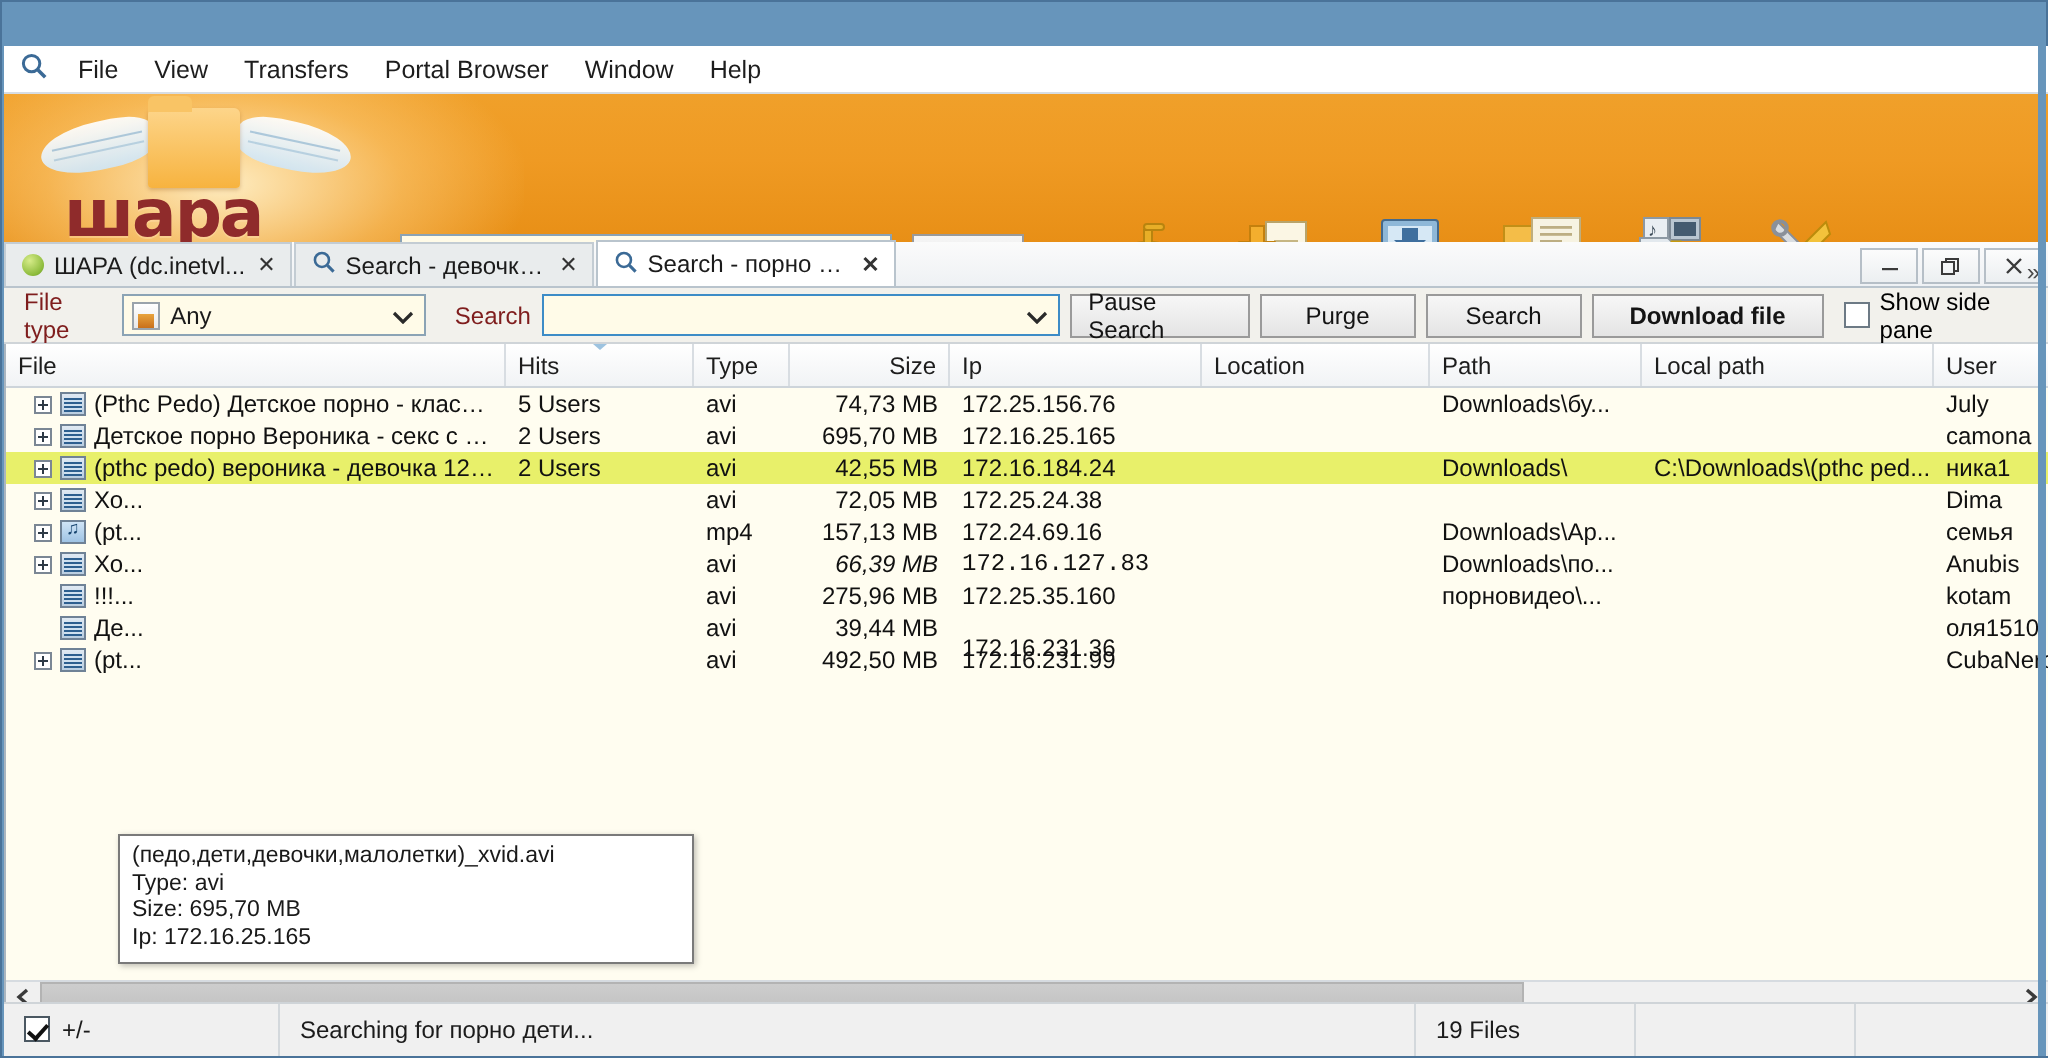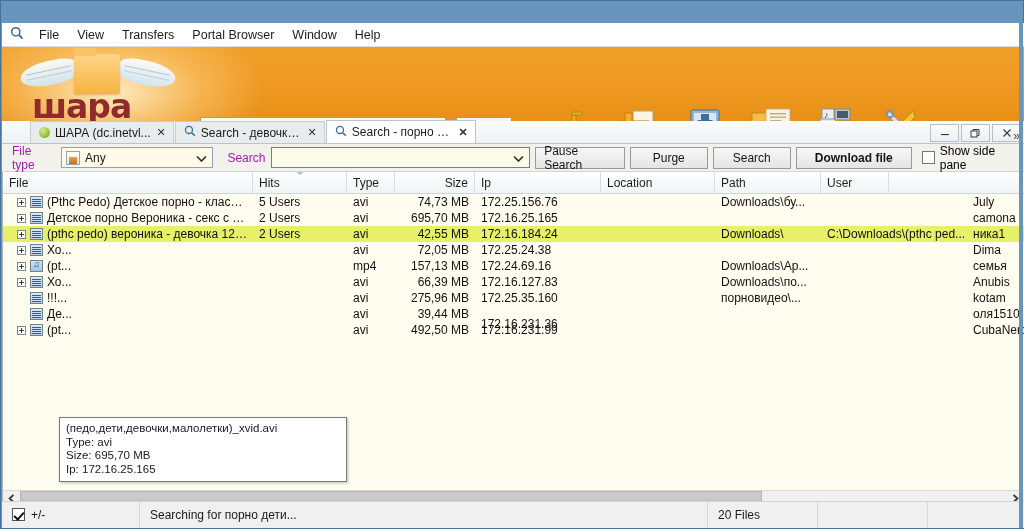--- a/index.html
+++ b/index.html
@@ -137,21 +137,21 @@
     position: absolute; left: 1px; top: 120px; width: 1022px; height: 407px;
     background: #f0f0f0;
   }
   .child-caption {
     position: relative;
     height: 23px;
     background: linear-gradient(#fbfbfb, #eef1f4);
     display: flex; align-items: flex-end;
     border-bottom: 1px solid #b9c4cd;
   }
-  .tabs { display: flex; align-items: flex-end; height: 23px; margin-left: 28px; }
+  .tabs { display: flex; align-items: flex-end; height: 23px; }
   .tab {
     height: 22px; display: flex; align-items: center; gap: 5px;
     padding: 0 6px 0 8px;
     background: #e9eced;
     border: 1px solid #c3ccd3;
     border-bottom: none;
     margin-right: 1px;
     font-size: 12px; color: #1b1b1b;
     max-width: 150px;
   }
@@ -179,21 +179,21 @@
 
   
   .filterbar {
     position: relative;
     height: 28px;
     background: #f2f1ec;
     display: flex; align-items: center;
     border-bottom: 1px solid #cfd4d8;
     padding: 0 4px;
   }
-  .fb-label { font-size: 12px; color: #a21caf; margin: 0 6px 0 6px; }
+  .fb-label { font-size: 12px; color: #7f1d1d; margin: 0 6px 0 6px; }
   .combo {
     height: 21px; background: #fffbe8;
     border: 1px solid #8ba3b5;
     display: flex; align-items: center;
     font-size: 12px; color: #1a1a1a;
     padding-left: 4px;
   }
   .combo .arrow { margin-left: auto; margin-right: 5px; }
   .combo.filetype { width: 160px; gap: 5px; }
   .combo.searchbox { width: 272px; border: 1px solid #3d8cc7; }
@@ -552,20 +552,21 @@
           <div class="th" style="width:250px">File</div>
           <div class="th" style="width:94px">
             <span class="sort-marker"></span>
             <span>Hits</span>
           </div>
           <div class="th" style="width:48px">Type</div>
           <div class="th num" style="width:80px">Size</div>
           <div class="th" style="width:126px">Ip</div>
           <div class="th" style="width:114px">Location</div>
           <div class="th" style="width:106px">Path</div>
+          <div class="th" style="width:146px">Local path</div>
           <div class="th" style="width:68px">User</div>
 
         </div>
 
         <div class="rows" id="rows-container">
             <div class="row">
               <div class="td" style="width: 250px; padding-left: 0px;">
                 <span class="exp"></span>
                 <span class="ficon"></span>
                 <span class="fname">(Pthc Pedo) Детское порно - классик...</span>
@@ -640,22 +641,22 @@
               <div class="td" style="width: 68px;">семья</div>
             </div>
             <div class="row">
               <div class="td" style="width: 250px; padding-left: 0px;">
                 <span class="exp"></span>
                 <span class="ficon"></span>
                 <span class="fname">Хо...</span>
               </div>
               <div class="td" style="width: 94px;"></div>
               <div class="td" style="width: 48px;">avi</div>
-              <div class="td num" style="width: 80px;">66,39 MB</div>
-              <div class="td" style="width: 126px;">172.16.127.83</div>
+              <div class="td num" style="width: 80px; font-style: italic;">66,39 MB</div>
+              <div class="td" style="width: 126px; font-family: Liberation Mono, monospace;">172.16.127.83</div>
               <div class="td" style="width: 114px;"></div>
               <div class="td" style="width: 106px;">Downloads\по...</div>
               <div class="td" style="width: 146px;"></div>
               <div class="td" style="width: 68px;">Anubis</div>
             </div>
             <div class="row">
               <div class="td" style="width: 250px; padding-left: 0px;">
                 <span class="exp blank"></span>
                 <span class="ficon"></span>
                 <span class="fname">!!!...</span>
@@ -725,20 +726,20 @@
         </div>
       </div>
     </div>
 
     <div class="statusbar">
       <div class="sb-cell first">
         <span class="chk-checked"></span>
         <span>+/-</span>
       </div>
       <div class="sb-cell msg">Searching for порно дети...</div>
-      <div class="sb-cell files">20 Files</div>
+      <div class="sb-cell files">19 Files</div>
       <div class="sb-cell s1"></div>
       <div class="sb-cell s2"></div>
     </div>
 
     <div class="vsb-right"></div>
   </div>
 </div>
 
 </body></html>

